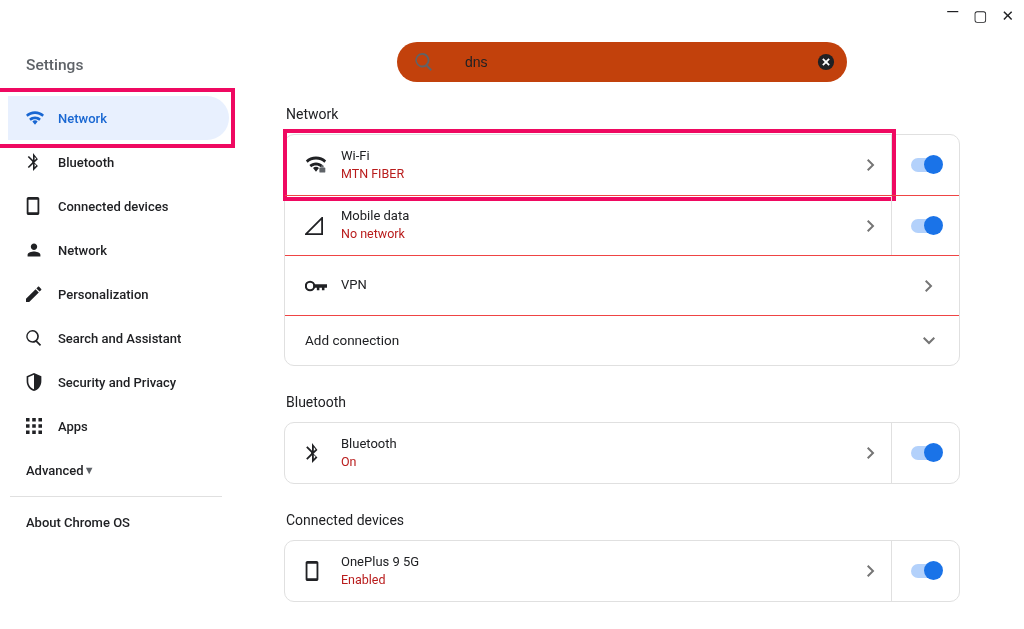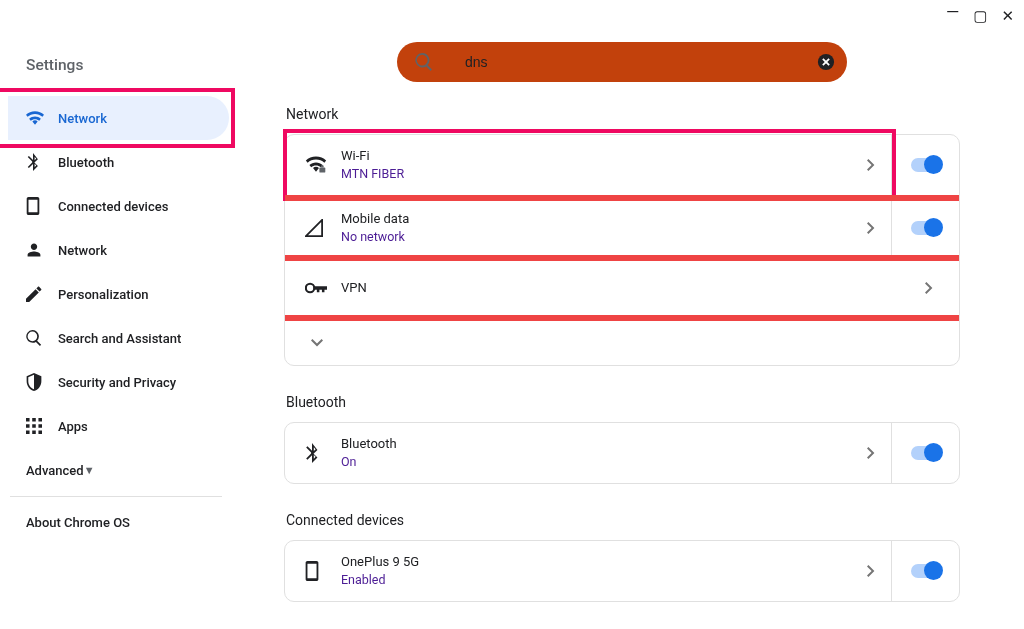--- a/index.html
+++ b/index.html
@@ -106,29 +106,29 @@
   .card {
     border:1px solid #e0e0e0;
     border-radius:10px;
     background:#fff;
     margin-bottom: 28px;
   }
   .row {
     display:flex; align-items:center;
     height:60px;
     padding:0 18px 0 20px;
-    border-top:6px solid #ef4444;
+    border-top:1px solid #ef4444;
     cursor:pointer;
     position:relative;
   }
   .row:first-child { border-top:none; }
   .row .r-icon { width: 36px; display:flex; align-items:center; justify-content:flex-start; }
   .row .r-text { flex:1; }
   .row .r-title { font-size:13px; color:#202124; line-height:1.3; }
-  .row .r-sub { font-size:12.5px; color:#4c1d95; line-height:1.4; }
+  .row .r-sub { font-size:12.5px; color:#b91c1c; line-height:1.4; }
   .row .chev { width:24px; color:#5f6368; display:flex; align-items:center; justify-content:center; }
   .row .toggle-wrap { width:50px; display:flex; align-items:center; justify-content:flex-end; border-left:1px solid #e0e0e0; height:100%; padding-left:14px; margin-left:8px;}
   .row.add { height:50px; }
   .row.add .r-title { font-size:13.5px; }
   .row.highlight::after {
     content:"";
     position:absolute;
     left:-2px; top:-6px; right:63px; bottom:-6px;
     border:4px solid #ef0961;
     pointer-events:none;
@@ -300,20 +300,23 @@
         <div class="r-text">
           <div class="r-title">VPN</div>
         </div>
         <span class="chev">
           <svg width="8" height="12" viewBox="0 0 8 12">
               <path fill="#757575" d="M0 1.4L1.4 0 7.4 6l-6 6L0 10.6 4.6 6z"></path>
             </svg>
         </span>
       </div>
       <div class="row add">
+        <div class="r-text">
+          <div class="r-title">Add connection</div>
+        </div>
         <span class="chev">
           <svg width="12" height="8" viewBox="0 0 12 8">
               <path fill="#757575" d="M1.4 0L6 4.6 10.6 0 12 1.4l-6 6-6-6z"></path>
             </svg>
         </span>
       </div>
     </div>
 
     <div class="section-title">Bluetooth</div>
     <div class="card">

